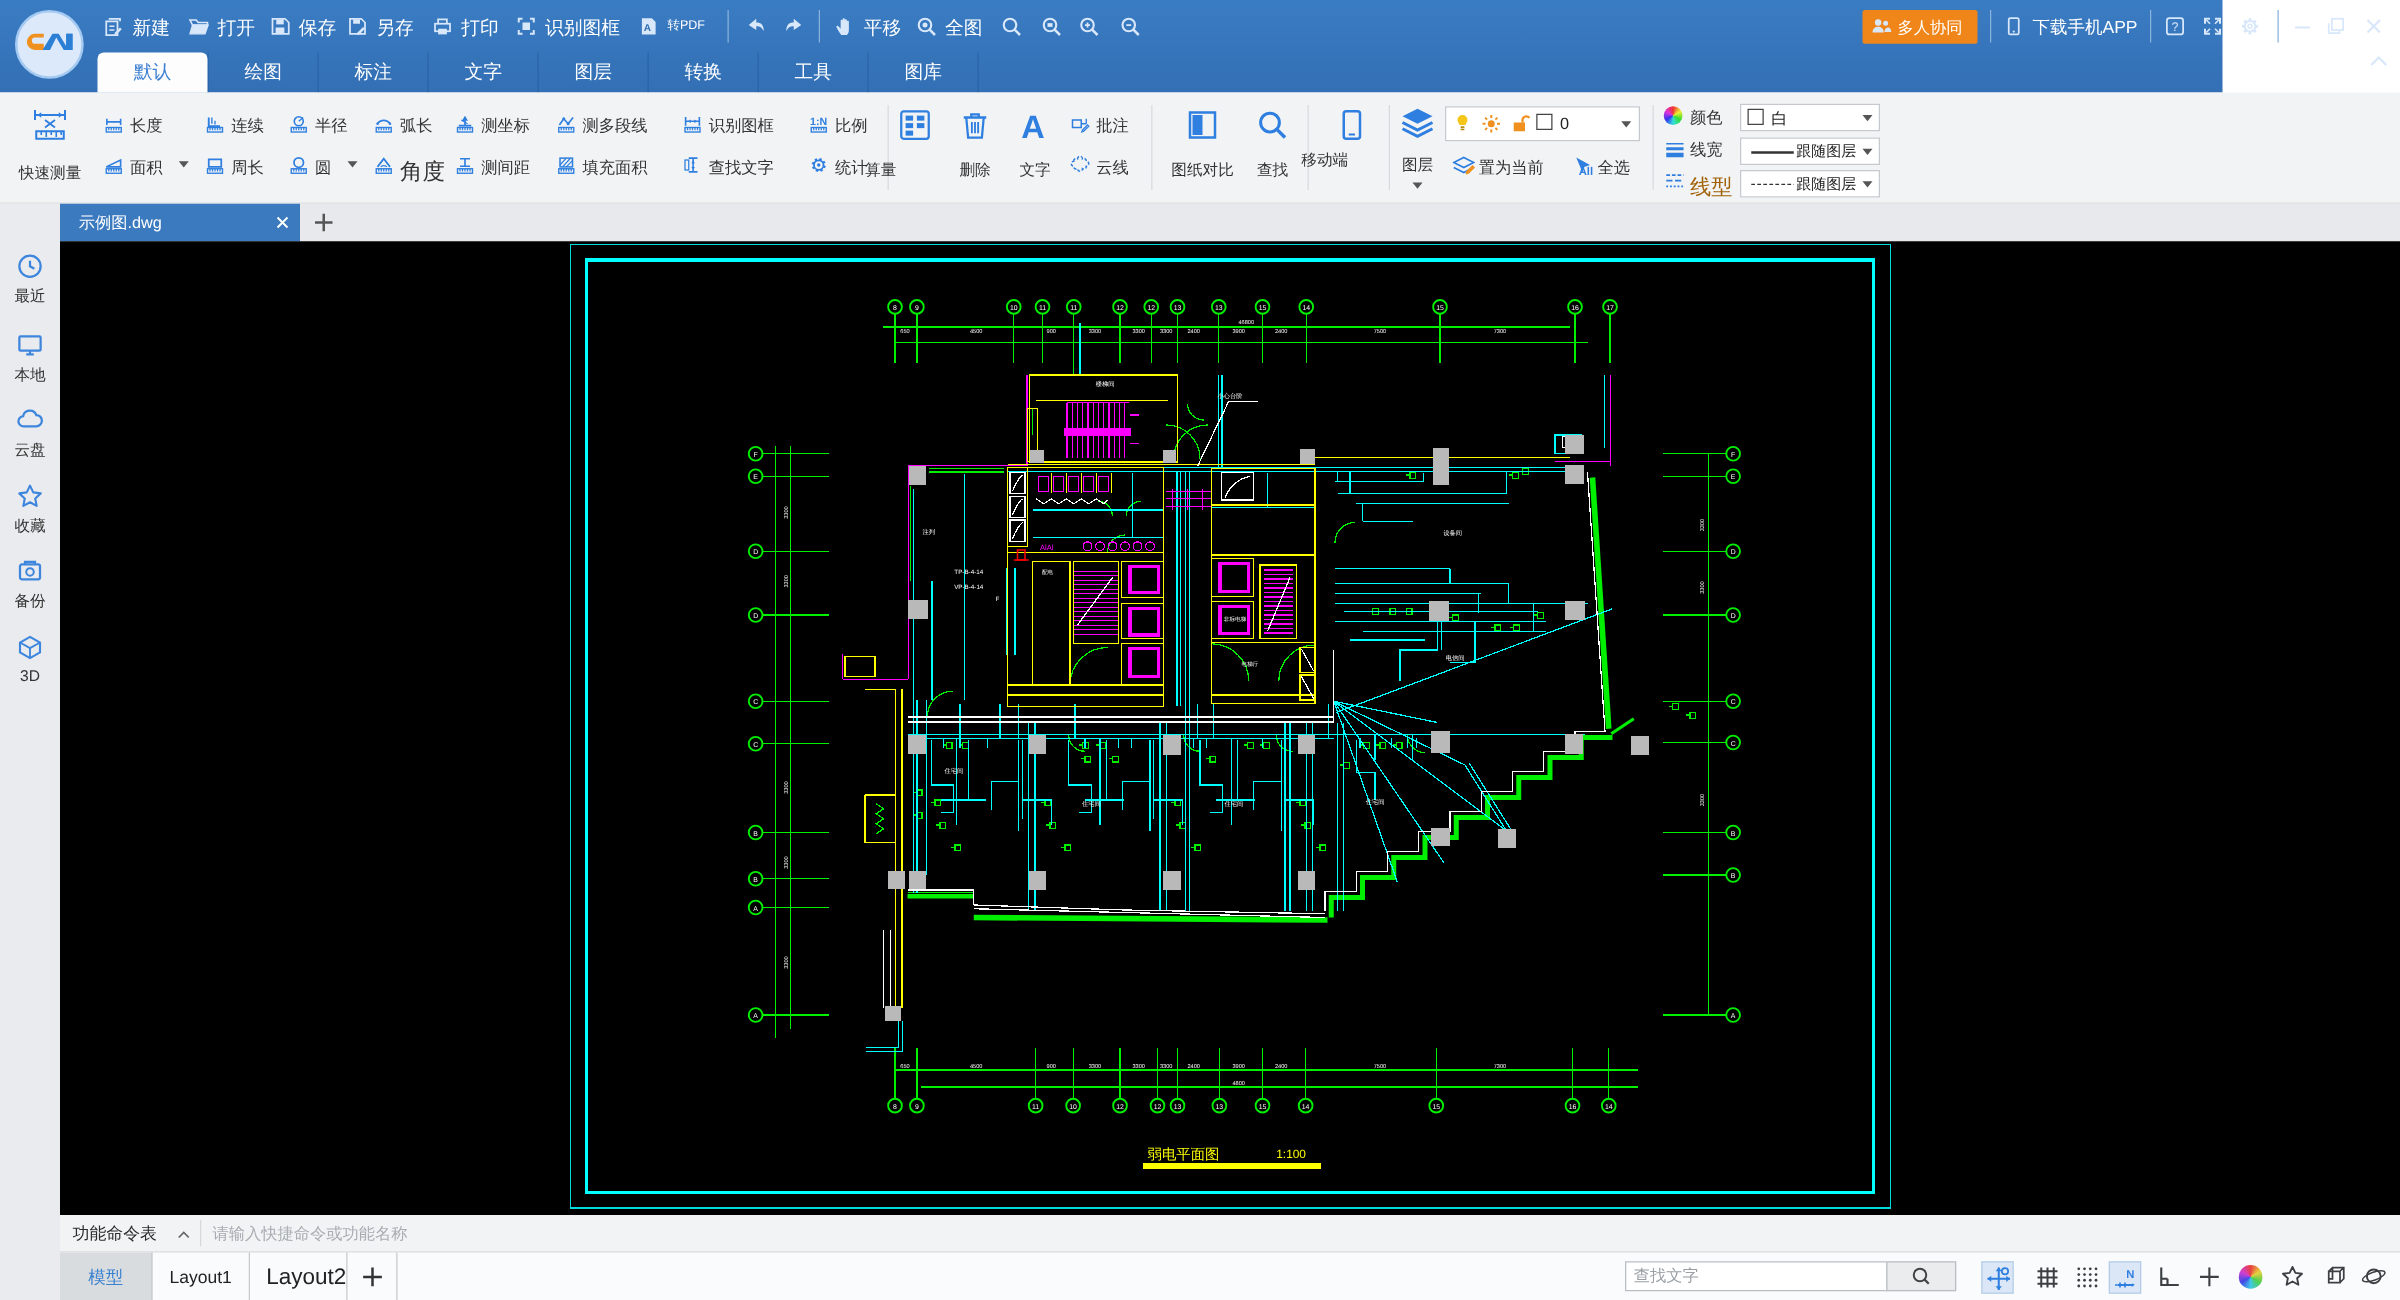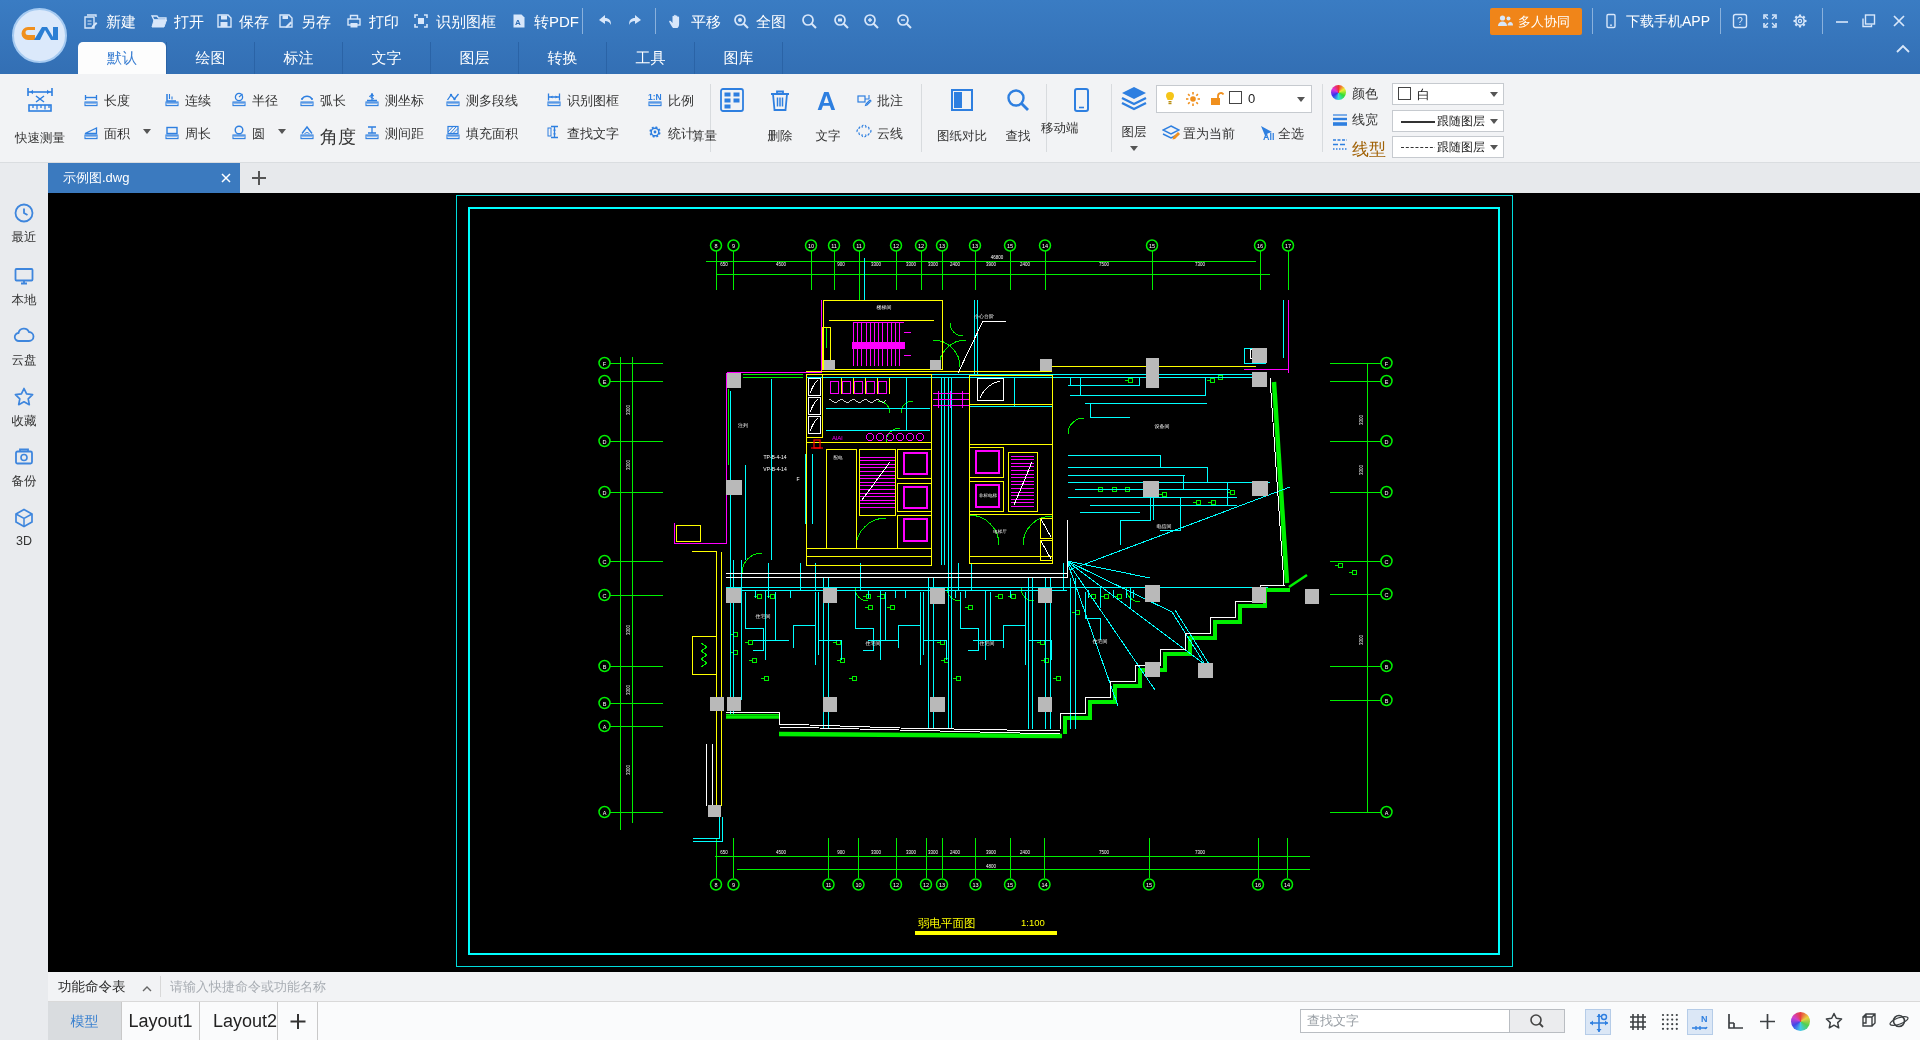--- a/index.html
+++ b/index.html
@@ -1,19 +1,19 @@
 <!DOCTYPE html>
 <html><head><meta charset="utf-8"><title>CAD</title>
 <style>
 *{margin:0;padding:0}
 body{width:1920px;height:1040px;font-family:"Liberation Sans",sans-serif;overflow:hidden;background:#fff;position:relative}
 div{box-sizing:content-box}
 </style></head>
 <body>
-<div style="position:absolute;left:0;top:0;width:1920px;height:74px;background:linear-gradient(180deg,#3a7cc3,#336fb4)">
+<div style="position:absolute;left:0;top:0;width:1778px;height:74px;background:linear-gradient(180deg,#3a7cc3,#336fb4)">
     <div style="position:absolute;left:12px;top:8px;width:55px;height:55px;border-radius:50%;background:#dbe9fb;border:2.5px solid #a5caf1;box-sizing:border-box;z-index:5"><svg width="50" height="50" viewBox="0 0 50 50" style="">
         <path d="M21 17 h-7 a6.5 6.5 0 0 0 0 13 h7 v-5 h-7 a2.5 2.5 0 0 1 0-5 h7 z" fill="#f0901e"></path>
         <path d="M20 30 l8-13 h5 l6 10 v-10 h5 v13 h-7 l-6-10 -5 10z" fill="#2b7fd4"></path>
         <path d="M39 17 h5 v13 h-5z" fill="#2b7fd4"></path>
       </svg></div>
     <div style="position:absolute;left:82px;top:12px;width:18px;height:18px"><svg width="18" height="18" viewBox="0 0 18 18" style="">
         <path d="M3 5 h9 v11 h-9 z" fill="none" stroke="#d8e7fa" stroke-width="1.4"></path>
         <path d="M5 3 h9 v2" fill="none" stroke="#d8e7fa" stroke-width="1.4"></path>
         <path d="M5.5 9 h4 M5.5 12 h4" stroke="#d8e7fa" stroke-width="1.2"></path>
         <path d="M10 14 l4 -4 1.4 1.4 -4 4 -2 .6 z" fill="#d8e7fa"></path>
@@ -44,21 +44,21 @@
     <div style="position:absolute;left:369px;top:13px;width:34px;color:#fff;font-size:15px;white-space:nowrap">打印</div>
     <div style="position:absolute;left:412px;top:12px;width:18px;height:18px"><svg width="18" height="18" viewBox="0 0 18 18" style="">
         <path d="M3 6 V3 h3 M12 3 h3 v3 M15 12 v3 h-3 M6 15 H3 v-3" fill="none" stroke="#d8e7fa" stroke-width="1.6"></path>
         <rect x="6" y="6" width="6" height="6" fill="#d8e7fa"></rect>
       </svg></div>
     <div style="position:absolute;left:436px;top:13px;width:64px;color:#fff;font-size:15px;white-space:nowrap">识别图框</div>
     <div style="position:absolute;left:510px;top:12px;width:18px;height:18px"><svg width="18" height="18" viewBox="0 0 18 18" style="">
         <path d="M3.5 2.5 h8 l3 3 v10 h-11 z" fill="#d8e7fa"></path>
         <text x="5" y="13" font-size="8" font-weight="bold" fill="#2f6db3" font-family="Liberation Sans">A</text>
       </svg></div>
-    <div style="position:absolute;left:534px;top:13px;width:48px;color:#fff;font-size:15px;white-space:nowrap">转PDF</div>
+    <div style="position:absolute;left:534px;top:13px;width:48px;color:#fff;font-size:10px;white-space:nowrap">转PDF</div>
     <div style="position:absolute;left:582px;top:8px;width:1px;height:26px;background:#8ab1dc"></div>
     <div style="position:absolute;left:595px;top:11px"><svg width="20" height="18" viewBox="0 0 20 18" style="">
         <path d="M4 9 L10 4 v3 c4 0 6 2 6 7 -1.5 -3 -3 -4 -6 -4 v3 z" fill="#d8e7fa"></path>
       </svg></div>
     <div style="position:absolute;left:625px;top:11px"><svg width="20" height="18" viewBox="0 0 20 18" style="">
         <path d="M16 9 L10 4 v3 c-4 0 -6 2 -6 7 1.5 -3 3 -4 6 -4 v3 z" fill="#d8e7fa"></path>
       </svg></div>
     <div style="position:absolute;left:655px;top:8px;width:1px;height:26px;background:#8ab1dc"></div>
     <div style="position:absolute;left:667px;top:12px;width:18px;height:18px"><svg width="18" height="18" viewBox="0 0 18 18" style="">
         <path d="M6 16 c-1.5-2 -3-4.5 -3.8-6.2 -.4-.8.8-1.6 1.5-.8 L5.5 11 V4.5 c0-1 1.6-1 1.6 0 V3.4 c0-1 1.7-1 1.7 0 v.8 c0-1 1.7-1 1.7 0 v1 c0-.9 1.6-.9 1.6 0 V12 c0 2-.6 3-1.6 4 z" fill="#d8e7fa"></path>
@@ -1100,21 +1100,21 @@
 <div style="position:absolute;left:48px;top:972px;width:1872px;height:29px;background:#f2f3f5">
     <div style="position:absolute;left:10px;top:6px;font-size:13.5px;color:#2b2b2b">功能命令表</div>
     <div style="position:absolute;left:92px;top:9px"><svg width="14" height="12" viewBox="0 0 14 12" style="">
         <path d="M3 8 L7 4 L11 8" fill="none" stroke="#666" stroke-width="1.4"></path>
       </svg></div>
     <div style="position:absolute;left:112px;top:4px;width:1px;height:21px;background:#d8d8d8"></div>
     <div style="position:absolute;left:122px;top:6px;font-size:13px;color:#a8adb3">请输入快捷命令或功能名称</div>
   </div>
 <div style="position:absolute;left:48px;top:1001px;width:1872px;height:39px;background:#fafbfc;border-top:1px solid #d9d9d9;box-sizing:border-box">
     <div style="position:absolute;left:0px;top:0;width:74px;height:39px;background:#d9dcdf;border-right:1px solid #c9c9c9;box-sizing:border-box;color:#3b82d0;font-size:14px;text-align:center;line-height:38px">模型</div>
-    <div style="position:absolute;left:74px;top:0;width:78px;height:39px;border-right:1px solid #c9c9c9;box-sizing:border-box;color:#222;font-size:18px;text-align:center;line-height:38px">Layout1</div>
+    <div style="position:absolute;left:74px;top:0;width:78px;height:39px;border-right:1px solid #c9c9c9;box-sizing:border-box;color:#222;font-size:14px;text-align:center;line-height:38px">Layout1</div>
     <div style="position:absolute;left:152px;top:0;width:78px;height:39px;border-right:1px solid #c9c9c9;box-sizing:border-box;color:#222;font-size:18px;text-align:right;line-height:38px">Layout2</div>
     <div style="position:absolute;left:230px;top:0;width:40px;height:39px;border-right:1px solid #c9c9c9;box-sizing:border-box"><svg width="40" height="39" viewBox="0 0 40 39" style="">
         <path d="M20 12 v15 M12.5 19.5 h15" stroke="#333" stroke-width="2"></path>
       </svg></div>
     <div style="position:absolute;left:1252px;top:7px;width:210px;height:24px;background:#fff;border:1px solid #b9bdc2;box-sizing:border-box;font-size:13px;color:#9aa0a6;line-height:22px;padding-left:6px">查找文字</div>
     <div style="position:absolute;left:1461px;top:7px;width:56px;height:24px;background:#ebecee;border:1px solid #b9bdc2;box-sizing:border-box"><svg width="54" height="22" viewBox="0 0 54 22" style="">
         <circle cx="26" cy="10" r="5" fill="none" stroke="#444" stroke-width="1.6"></circle>
         <path d="M29.5 13.5 L33 17" stroke="#444" stroke-width="1.8"></path>
       </svg></div>
     <div style="position:absolute;left:1537px;top:7px;width:26px;height:26px;background:#dbe7f6;border:1px solid #b5cce8;box-sizing:border-box;padding:2px"><svg width="21" height="21" viewBox="0 0 21 21" style="">

